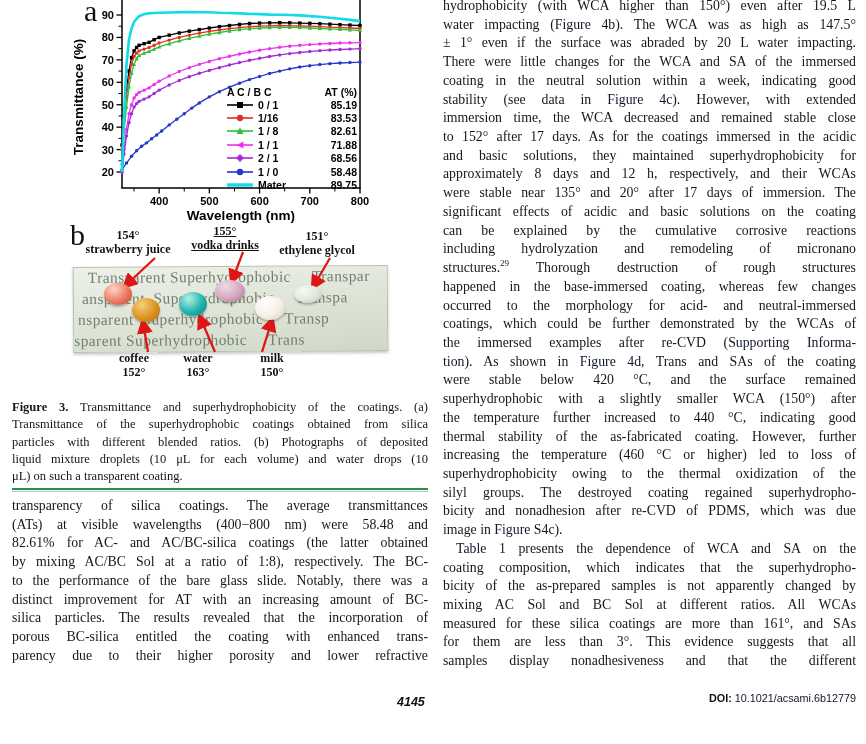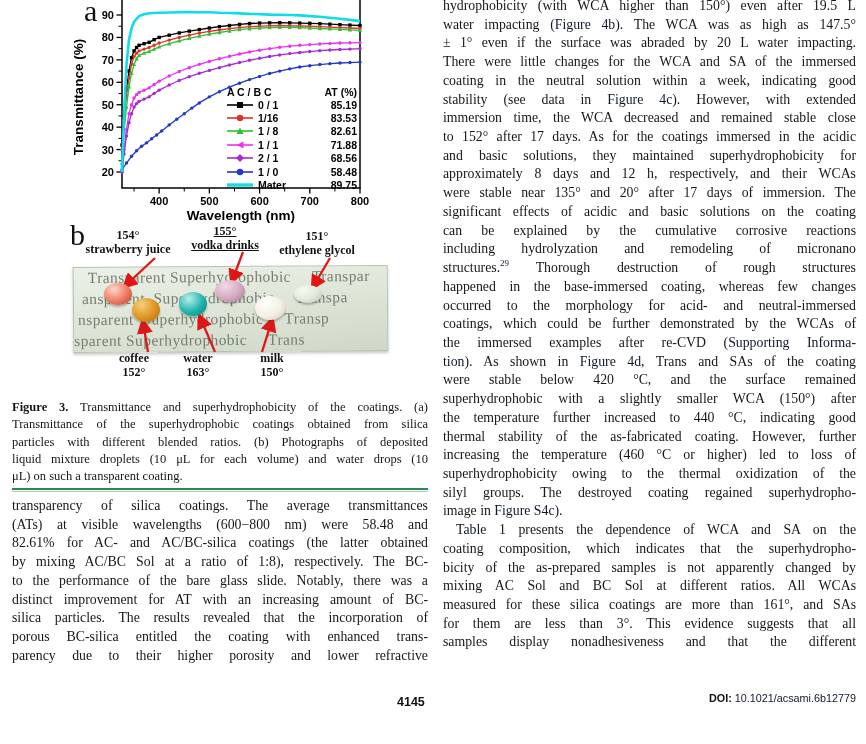--- a/index.html
+++ b/index.html
@@ -38,21 +38,21 @@
   .body-right{position:absolute;left:443px;top:-3px;width:413px;}
   .bodytext{font-size:13.8px;line-height:18.72px;}
   .tline{text-align:justify;text-align-last:justify;width:100%;}
   .nojust{text-align-last:left;}
   .ind{text-indent:13px;}
   .link{color:#0f172a;text-decoration:none;cursor:pointer;}
   .sup{vertical-align:super;font-size:9px;line-height:0;}
   .b{font-weight:bold;}
   
   .footer-page{position:absolute;left:397px;top:695px;
-       font-family:"Liberation Sans",sans-serif;font-weight:bold;font-size:12.5px;color:#111;}
+       font-family:"Liberation Sans",sans-serif;font-weight:bold;font-size:12.5px;color:#111;font-style:italic;}
   .footer-right{position:absolute;right:10px;top:692px;text-align:right;
        font-family:"Liberation Sans",sans-serif;font-size:10.8px;line-height:13.5px;color:#111;}
   .footer-right .journal{font-style:italic;}
 </style>
 </head>
 <body>
 
 <span class="panel-letter" style="left:84px;top:-4px;">a</span>
 
 <div id="chart-wrap">
@@ -435,21 +435,21 @@
     <div class="tline"><span>Transmittance of the superhydrophobic coatings obtained from silica</span></div>
     <div class="tline"><span>particles with different blended ratios. (b) Photographs of deposited</span></div>
     <div class="tline"><span>liquid mixture droplets (10 μL for each volume) and water drops (10</span></div>
     <div class="tline nojust"><span>μL) on such a transparent coating.</span></div>
   </div>
 
 <div class="rule"></div>
 
 <div class="body-left bodytext">
     <div class="tline"><span>transparency of silica coatings. The average transmittances</span></div>
-    <div class="tline"><span>(ATs) at visible wavelengths (600−800 nm) were 58.48 and</span></div>
+    <div class="tline"><span>(ATs) at visible wavelengths (400−800 nm) were 58.48 and</span></div>
     <div class="tline"><span>82.61% for AC- and AC/BC-silica coatings (the latter obtained</span></div>
     <div class="tline"><span>by mixing AC/BC Sol at a ratio of 1:8), respectively. The BC-</span></div>
     <div class="tline"><span>to the performance of the bare glass slide. Notably, there was a</span></div>
     <div class="tline"><span>distinct improvement for AT with an increasing amount of BC-</span></div>
     <div class="tline"><span>silica particles. The results revealed that the incorporation of</span></div>
     <div class="tline"><span>porous BC-silica entitled the coating with enhanced trans-</span></div>
     <div class="tline"><span>parency due to their higher porosity and lower refractive</span></div>
   </div>
 
 <div class="body-right bodytext">
@@ -473,20 +473,21 @@
     <div class="tline"><span>coatings, which could be further demonstrated by the WCAs of</span></div>
     <div class="tline"><span>the immersed examples after re-CVD (</span><a class="link">Supporting Informa-</a></div>
     <div class="tline"><a class="link">tion</a><span>). As shown in </span><a class="link">Figure 4d</a><span>, Trans and SAs of the coating</span></div>
     <div class="tline"><span>were stable below 420 °C, and the surface remained</span></div>
     <div class="tline"><span>superhydrophobic with a slightly smaller WCA (150°) after</span></div>
     <div class="tline"><span>the temperature further increased to 440 °C, indicating good</span></div>
     <div class="tline"><span>thermal stability of the as-fabricated coating. However, further</span></div>
     <div class="tline"><span>increasing the temperature (460 °C or higher) led to loss of</span></div>
     <div class="tline"><span>superhydrophobicity owing to the thermal oxidization of the</span></div>
     <div class="tline"><span>silyl groups. The destroyed coating regained superhydropho-</span></div>
+    <div class="tline"><span>bicity and nonadhesion after re-CVD of PDMS, which was due</span></div>
     <div class="tline nojust"><span>image in </span><a class="link">Figure S4c</a><span>).</span></div>
     <div class="tline ind"><a class="link">Table 1</a><span> presents the dependence of WCA and SA on the</span></div>
     <div class="tline"><span>coating composition, which indicates that the superhydropho-</span></div>
     <div class="tline"><span>bicity of the as-prepared samples is not apparently changed by</span></div>
     <div class="tline"><span>mixing AC Sol and BC Sol at different ratios. All WCAs</span></div>
     <div class="tline"><span>measured for these silica coatings are more than 161°, and SAs</span></div>
     <div class="tline"><span>for them are less than 3°. This evidence suggests that all</span></div>
     <div class="tline"><span>samples display nonadhesiveness and that the different</span></div>
   </div>
 

